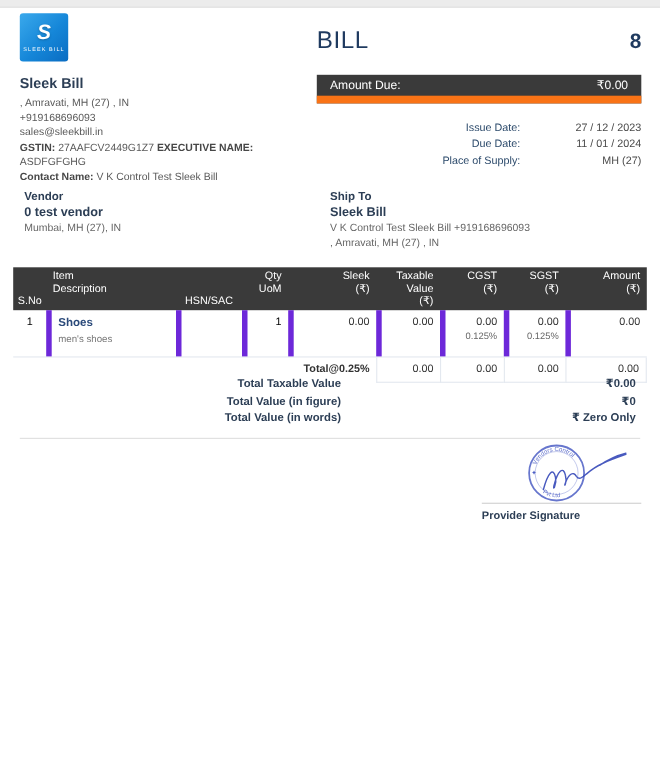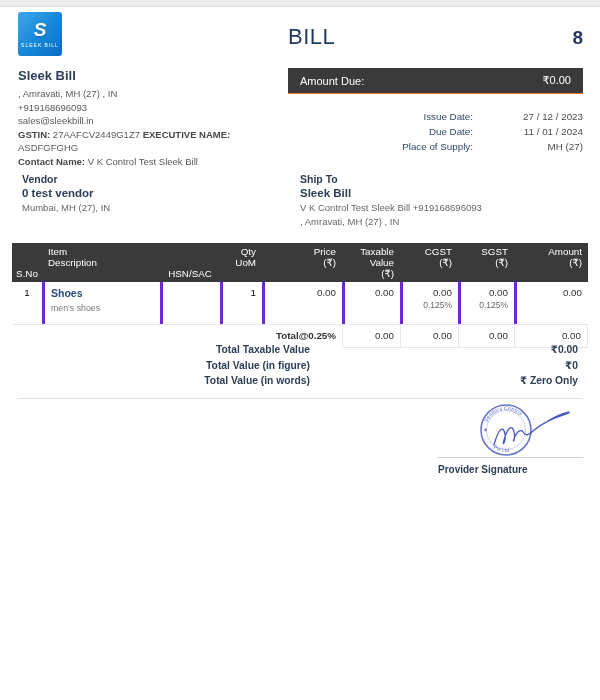--- a/index.html
+++ b/index.html
@@ -19,21 +19,21 @@
   
   .company-name { top:68px; left:18px; font-size:13px; font-weight:bold; color:#2c3e55; }
   .company-lines { top:87px; left:18px; font-size:9.5px; color:#5a5a5a; line-height:13.6px; width:270px; }
   .blb { font-weight:bold; color:#474747; }
 
   
   .title-row { top:24px; left:288px; width:295px; display:flex; align-items:baseline; }
   .doc-title { font-size:22px; font-weight:normal; color:#1f3a5f; letter-spacing:.5px; }
   .doc-number { margin-left:auto; font-size:19px; font-weight:600; color:#1f3a5f; }
   .amount-bar { top:68px; left:288px; width:295px; height:26px; background:#3a3a3a; color:#fff;
-                display:flex; align-items:center; font-size:11px; padding:0 12px; border-bottom:1px solid #f97316;}
+                display:flex; align-items:center; font-size:11px; padding:0 12px; border-bottom:7px solid #f97316;}
   .amount-bar .val { margin-left:auto; }
   .meta-rows { top:109px; left:288px; width:295px; }
   .meta-row { display:flex; font-size:9.8px; line-height:15px; }
   .meta-row .lbl { flex:1; text-align:right; color:#2c4a6b; }
   .meta-row .val { width:110px; text-align:right; color:#4a4a4a; }
 
   
   .party { font-size:10px; }
   .party .ptitle { font-size:10.5px; font-weight:bold; color:#2c3e55; line-height:14px; }
   .party .pname  { font-size:11.5px; font-weight:bold; color:#2c3e55; line-height:15px; }
@@ -43,21 +43,21 @@
 
   
   .tbl { top:243px; left:12px; width:576px; font-size:9.8px; }
   .trow { display:flex; }
   .thead { background:#3a3a3a; color:#fff; }
   .thead .cell { padding:3px 6px; line-height:11px; }
   .cell { flex:0 0 auto; }
   .c0{width:30px;} .c1{width:118px;} .c2{width:60px;} .c3{width:42px;} .c4{width:80px;}
   .c5{width:58px;} .c6{width:58px;} .c7{width:56px;} .c8{width:74px;}
   .ctr{text-align:center;} .rgt{text-align:right;} .vmid{display:flex;align-items:flex-end;justify-content:center;}
-  .tbody .cell { padding:5px 6px; border-left:3px solid #6d28d9; min-height:42px; }
+  .tbody .cell { padding:5px 6px; border-left:5px solid #6d28d9; min-height:42px; }
   .tbody .cell:first-child { border-left:none; }
   .tbody { border-bottom:1px solid #e3e8ef; }
   .item-name { color:#2b4a7a; font-weight:bold; font-size:10.5px; line-height:13px; }
   .item-desc { color:#777; font-size:8.8px; margin-top:3px; }
   .money { color:#333; }
   .rate { color:#666; font-size:8.5px; margin-top:2px; }
   .ttotal .cell { padding:4px 6px; line-height:14px; }
   .ttotal .merged { width:330px; text-align:right; font-weight:bold; color:#333; }
   .ttotal .boxed { border-left:1px solid #e3e8ef; border-bottom:1px solid #e3e8ef; }
   .ttotal .boxed:last-child { border-right:1px solid #e3e8ef; }
@@ -148,21 +148,21 @@
           <div>Description</div>
       </div>
       <div class="cell c2 ctr vmid">
           <span>HSN/SAC</span>
         </div>
       <div class="cell c3 rgt">
         <div>Qty</div>
           <div>UoM</div>
       </div>
       <div class="cell c4 rgt">
-        <div>Price</div>
+        <div>Sleek</div>
           <div>(₹)</div>
       </div>
       <div class="cell c5 rgt">
         <div>Taxable Value</div>
           <div>(₹)</div>
       </div>
       <div class="cell c6 rgt">
         <div>CGST</div>
           <div>(₹)</div>
       </div>

